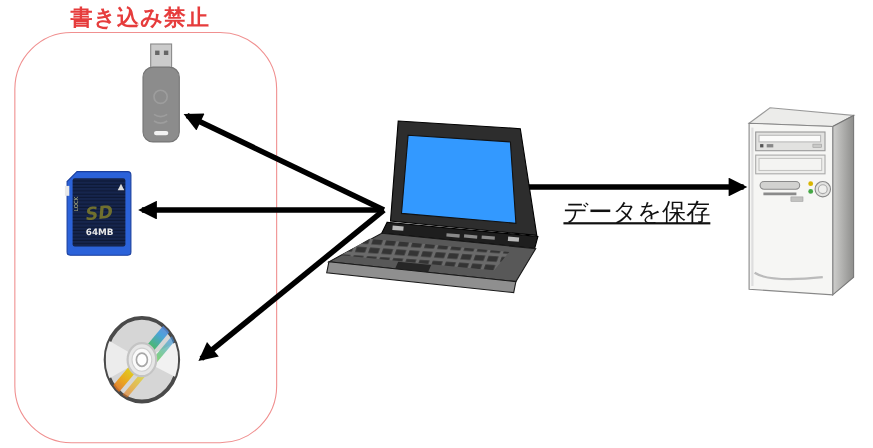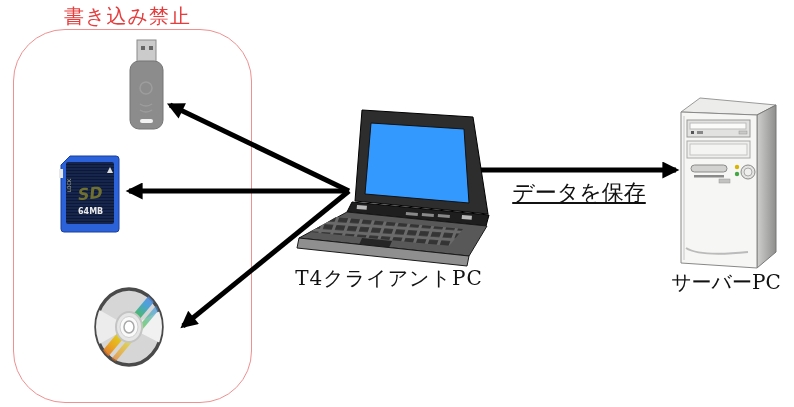--- a/index.html
+++ b/index.html
@@ -1,21 +1,21 @@
 <!DOCTYPE html>
 <html><head>
 <meta charset="utf-8">
 <style>
   html,body{margin:0;padding:0;background:#fff;}
   .stage{position:relative;width:794px;height:407px;background:#ffffff;overflow:hidden;
          font-family:"DejaVu Serif","Liberation Serif",serif;}
   .zone{position:absolute;left:13px;top:29px;width:237px;height:372px;
         border:1px solid #f09090;border-radius:52px;background:transparent;}
   .title{position:absolute;left:64px;top:3px;width:200px;font-size:20px;letter-spacing:1px;
-         color:#e63c3c;font-weight:400;}
+         color:#e63c3c;font-weight:700;}
   .lbl{position:absolute;color:#111;text-align:center;}
   .lbl-client{left:288px;top:265px;width:202px;font-size:20px;letter-spacing:1px;}
   .lbl-server{left:668px;top:269px;width:116px;font-size:20px;}
   .lbl-transfer{left:498px;top:178px;width:162px;font-size:22px;text-decoration:underline;}
   svg{position:absolute;left:0;top:0;}
   text{font-family:"DejaVu Sans","Liberation Sans",sans-serif;}
 </style>
 </head>
 <body>
 
@@ -127,16 +127,14 @@
       <rect x="719" y="179" width="11" height="4" fill="#c2c2c0" stroke="#999" stroke-width=".5"></rect>
       <circle cx="737" cy="167" r="2.2" fill="#d9b500"></circle>
       <circle cx="737" cy="174" r="2.2" fill="#44a744"></circle>
       <circle cx="748" cy="172" r="7" fill="#e3e3e1" stroke="#8a8a8a"></circle>
       <circle cx="748" cy="172" r="4" fill="#efefed" stroke="#aaa"></circle>
       <path d="M686,248 Q700,257 748,252" fill="none" stroke="#bbb" stroke-width="2"></path>
       <line x1="684" y1="116" x2="684" y2="260" stroke="#dedede" stroke-width="2"></line>
     </g>
   </svg>
 
-  <div class="lbl lbl-client">T4クライアントPC</div>
-  <div class="lbl lbl-server">サーバーPC</div>
   <div class="lbl lbl-transfer">データを保存</div>
 </div>
 
 </body></html>

